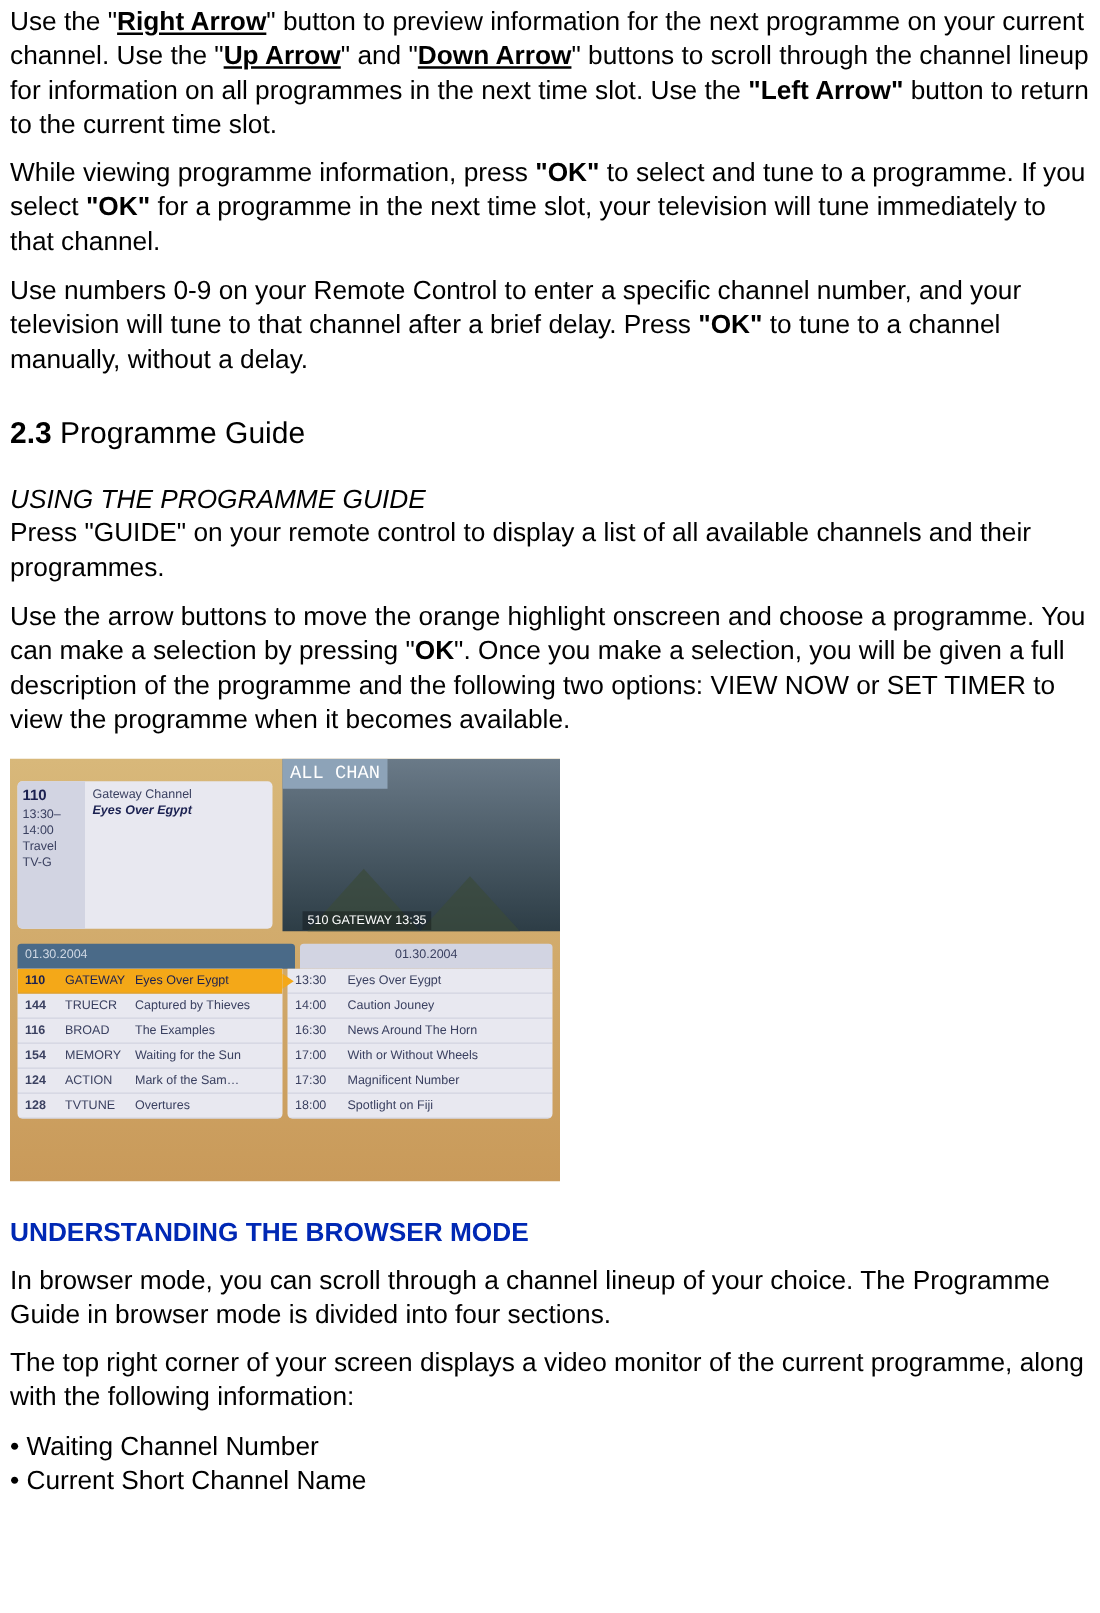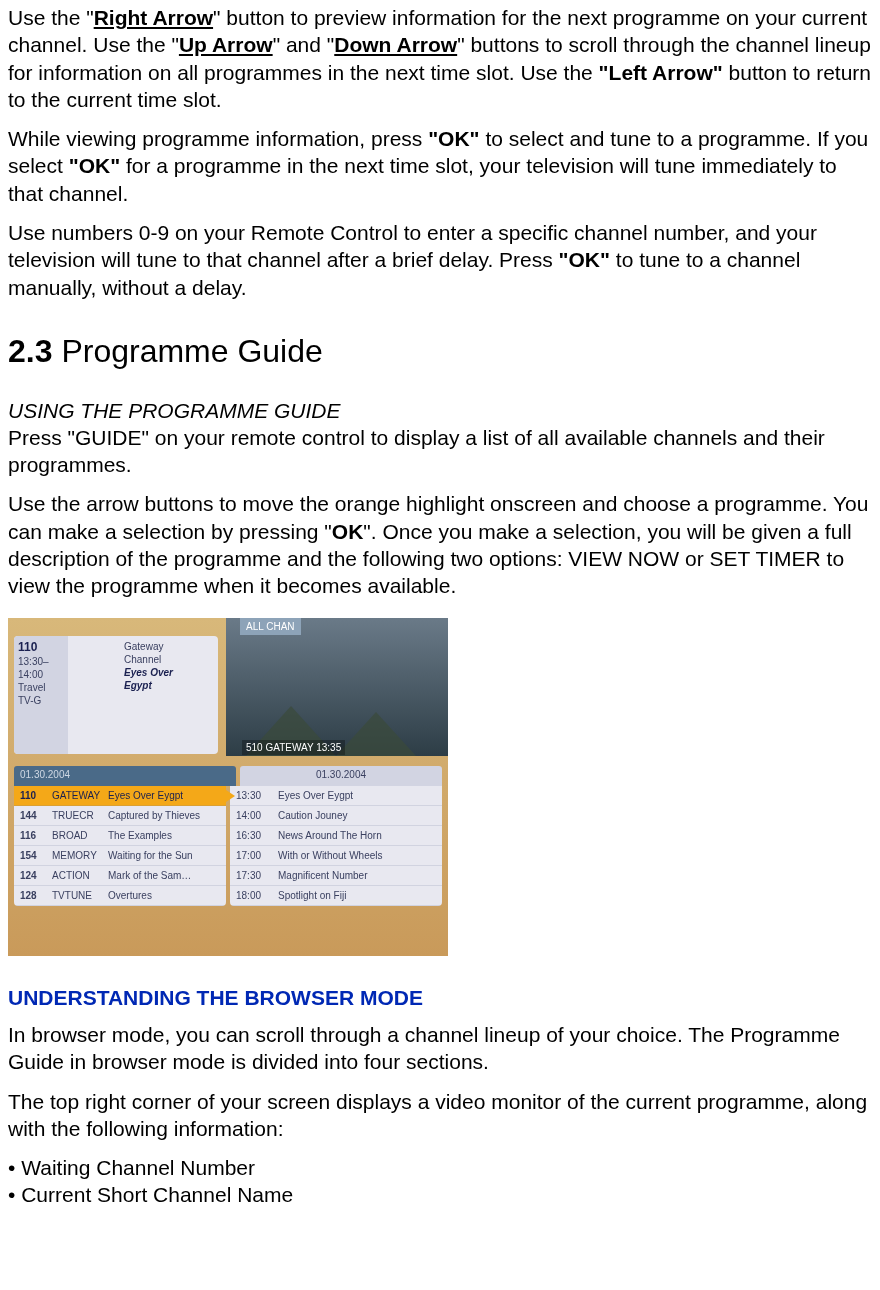--- a/index.html
+++ b/index.html
@@ -11,21 +11,21 @@
     padding: 4px 8px;
     width: 864px;
     background: #fff;
   }
   p {
     margin: 0 0 12px 0;
   }
   .bold { font-weight: bold; }
   .underline { text-decoration: underline; }
   .section-heading {
-    font-size: 32px;
+    font-size: 24px;
     margin: 30px 0 24px 0;
   }
   .section-heading .num { font-weight: bold; }
   .subhead-italic {
     font-style: italic;
     margin-bottom: 0;
   }
   .subhead-blue {
     color: #0028b4;
     font-weight: bold;
@@ -63,25 +63,26 @@
     position: absolute;
     left: 110px; bottom: 0;
     width: 0; height: 0;
     border-left: 40px solid transparent;
     border-right: 40px solid transparent;
     border-bottom: 44px solid #3a4a3a;
     opacity: 0.7;
   }
   .gw-allchan {
     position: absolute;
-    left: 232px; top: 0;
+    left: 218px; top: 0;
     background: #8da3b8;
     color: #fff;
-    font-size: 10px;
+    font-size: 15px;
     padding: 2px 6px;
+    font-family: Liberation Mono, monospace;
   }
   .gw-videolabel {
     position: absolute;
     left: 234px; top: 122px;
     color: #fff;
     font-size: 10px;
     background: rgba(0,0,0,0.3);
     padding: 1px 4px;
   }
   .gw-info {
@@ -97,24 +98,23 @@
     width: 46px;
     background: #d2d4e2;
     color: #3a4060;
     padding: 4px;
     border-radius: 4px 0 0 4px;
     line-height: 1.3;
   }
   .gw-info-left .chnum { font-weight: bold; font-size: 12px; color: #1a2050; }
   .gw-info-right {
     flex: 1;
-    padding: 4px 20px;
+    padding: 4px 6px;
     color: #3a4060;
     line-height: 1.3;
-    margin-left: 36px;
   }
   .gw-info-right .title { font-weight: bold; font-style: italic; color: #1a2050; }
   .gw-datebar {
     position: absolute;
     left: 6px; top: 148px;
     width: 428px; height: 20px;
     display: flex;
     font-size: 10px;
   }
   .gw-datebar .d1 {

